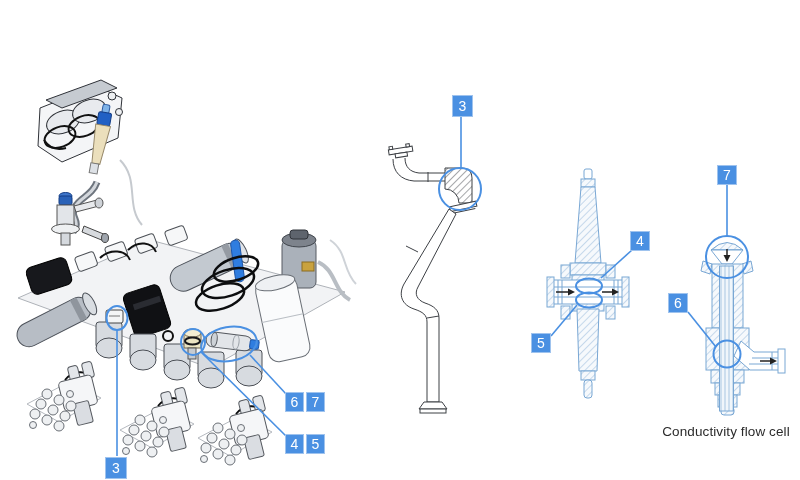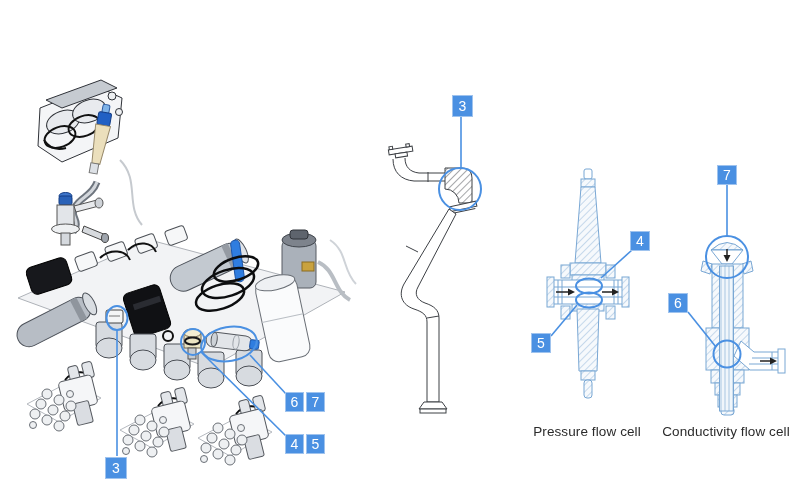--- a/index.html
+++ b/index.html
@@ -282,16 +282,15 @@
 <div class="lbl single" style="left:105px;top:457px;width:22px">3</div>
 <div class="lbl pair" style="left:285px;top:392px">6</div>
 <div class="lbl pair" style="left:306px;top:392px">7</div>
 <div class="lbl pair" style="left:285px;top:434px">4</div>
 <div class="lbl pair" style="left:306px;top:434px">5</div>
 <div class="lbl sq20" style="left:630px;top:231px">4</div>
 <div class="lbl sq20" style="left:531px;top:333px">5</div>
 <div class="lbl sq20" style="left:717px;top:165px">7</div>
 <div class="lbl sq20" style="left:668px;top:293px">6</div>
 
-<div class="caption" style="left:507px;top:424px">Pressure flow cell</div>
 <div class="caption" style="left:646px;top:424px">Conductivity flow cell</div>
 
 </div>
 
 </body></html>

